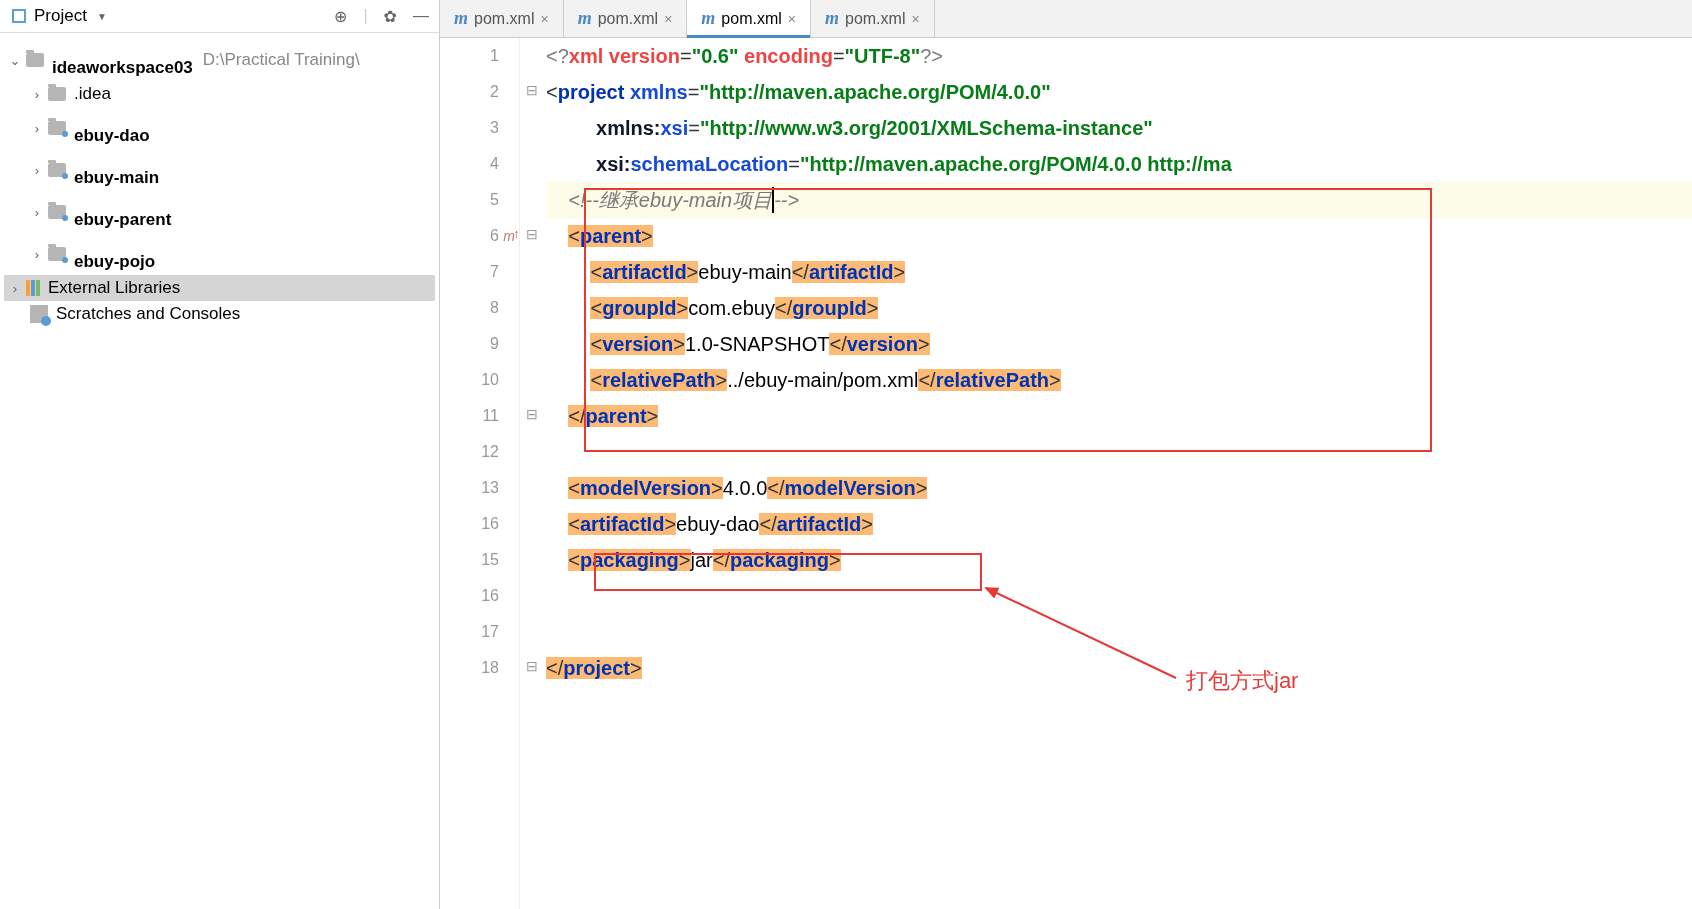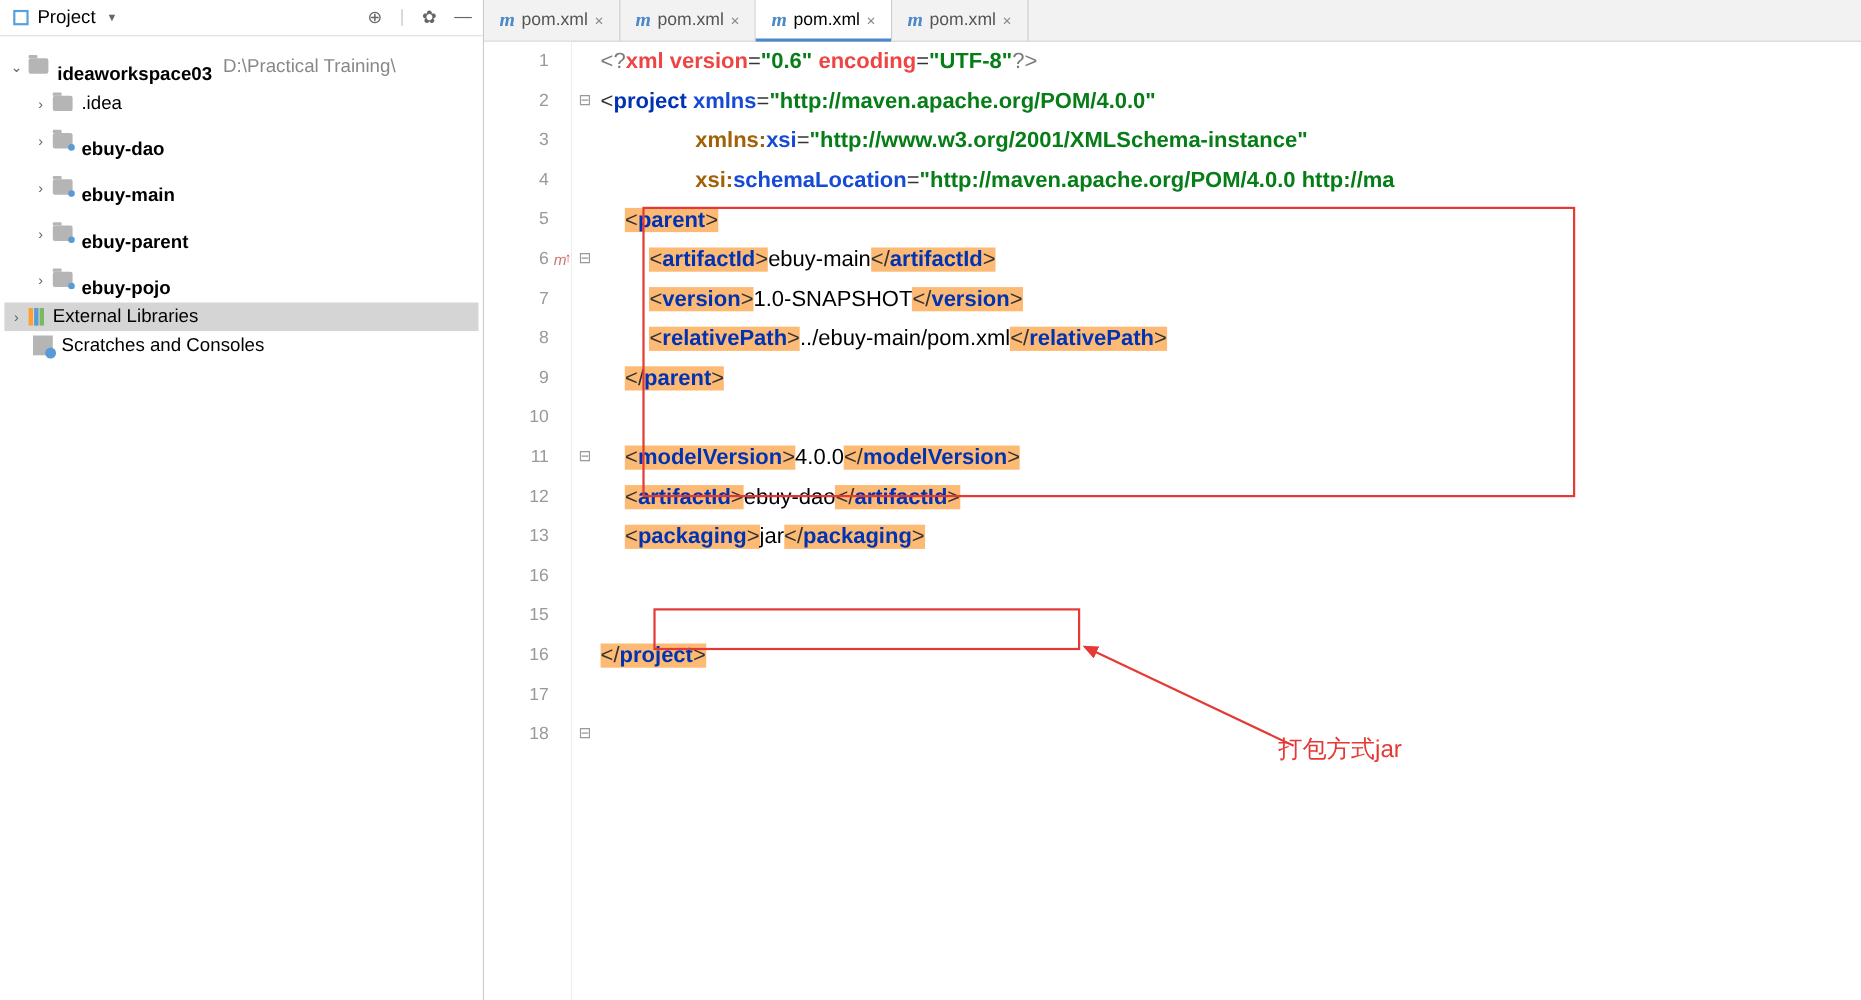--- a/index.html
+++ b/index.html
@@ -50,21 +50,21 @@
 .fold-col { width: 26px; position: relative; color: #999; }
 .fold { position: absolute; left: 6px; font-size: 14px; }
 
 .code { flex: 1; position: relative; }
 .code-line { height: 36px; line-height: 36px; white-space: pre; }
 .line-hl { background: #fcfce8; }
 
 
 .tag { color: #0033b3; font-weight: bold; }
 .attr { color: #174ad4; font-weight: bold; }
-.attr-ns { color: #a16207; font-weight: bold; margin-left: 36px; }
+.attr-ns { color: #0f172a; font-weight: bold; }
 .str { color: #067d17; font-weight: bold; }
 .punc { color: #333; }
 .txt { color: #000; }
 .txt-bg { background: #fdba74; }
 .comment { color: #7a7a7a; font-style: italic; }
 .xml-hdr { color: #7a7a7a; }
 .xml-kw { color: #ef4444; font-weight: bold; }
 .cursor { display: inline-block; width: 2px; height: 26px; background: #000; vertical-align: middle; margin-top: -4px; }
 
 
@@ -191,22 +191,24 @@
       <span class="fold" style="top:188px;">⊟</span>
       <span class="fold" style="top:368px;">⊟</span>
       <span class="fold" style="top:620px;">⊟</span>
     </div>
 
     <div class="code">
 <div class="code-line"><span class="xml-hdr">&lt;?</span><span class="xml-kw">xml version</span><span class="punc">=</span><span class="str">"<span>0.6</span>"</span> <span class="xml-kw">encoding</span><span class="punc">=</span><span class="str">"<span>UTF-8</span>"</span><span class="xml-hdr">?&gt;</span></div>
 <div class="code-line"><span class="punc">&lt;</span><span class="tag">project</span> <span class="attr">xmlns</span><span class="punc">=</span><span class="str">"<span>http://maven.apache.org/POM/4.0.0</span>"</span></div>
 <div class="code-line">         <span class="attr-ns">xmlns:</span><span class="attr">xsi</span><span class="punc">=</span><span class="str">"<span>http://www.w3.org/2001/XMLSchema-instance</span>"</span></div>
 <div class="code-line">         <span class="attr-ns">xsi:</span><span class="attr">schemaLocation</span><span class="punc">=</span><span class="str">"<span>http://maven.apache.org/POM/4.0.0 http://ma</span></span></div>
+<div class="code-line line-hl">    <span class="comment">&lt;!--<span>继承ebuy-main项目</span></span><span class="cursor"></span><span class="comment">--&gt;</span></div>
 <div class="code-line">    <span class="txt-bg"><span class="punc">&lt;</span><span class="tag">parent</span><span class="punc">&gt;</span></span></div>
 <div class="code-line">        <span class="txt-bg"><span class="punc">&lt;</span><span class="tag">artifactId</span><span class="punc">&gt;</span></span><span class="txt">ebuy-main</span><span class="txt-bg"><span class="punc">&lt;/</span><span class="tag">artifactId</span><span class="punc">&gt;</span></span></div>
+<div class="code-line">        <span class="txt-bg"><span class="punc">&lt;</span><span class="tag">groupId</span><span class="punc">&gt;</span></span><span class="txt">com.ebuy</span><span class="txt-bg"><span class="punc">&lt;/</span><span class="tag">groupId</span><span class="punc">&gt;</span></span></div>
 <div class="code-line">        <span class="txt-bg"><span class="punc">&lt;</span><span class="tag">version</span><span class="punc">&gt;</span></span><span class="txt">1.0-SNAPSHOT</span><span class="txt-bg"><span class="punc">&lt;/</span><span class="tag">version</span><span class="punc">&gt;</span></span></div>
 <div class="code-line">        <span class="txt-bg"><span class="punc">&lt;</span><span class="tag">relativePath</span><span class="punc">&gt;</span></span><span class="txt">../ebuy-main/pom.xml</span><span class="txt-bg"><span class="punc">&lt;/</span><span class="tag">relativePath</span><span class="punc">&gt;</span></span></div>
 <div class="code-line">    <span class="txt-bg"><span class="punc">&lt;/</span><span class="tag">parent</span><span class="punc">&gt;</span></span></div>
 <div class="code-line"></div>
 <div class="code-line">    <span class="txt-bg"><span class="punc">&lt;</span><span class="tag">modelVersion</span><span class="punc">&gt;</span></span><span class="txt">4.0.0</span><span class="txt-bg"><span class="punc">&lt;/</span><span class="tag">modelVersion</span><span class="punc">&gt;</span></span></div>
 <div class="code-line">    <span class="txt-bg"><span class="punc">&lt;</span><span class="tag">artifactId</span><span class="punc">&gt;</span></span><span class="txt">ebuy-dao</span><span class="txt-bg"><span class="punc">&lt;/</span><span class="tag">artifactId</span><span class="punc">&gt;</span></span></div>
 <div class="code-line">    <span class="txt-bg"><span class="punc">&lt;</span><span class="tag">packaging</span><span class="punc">&gt;</span></span><span class="txt">jar</span><span class="txt-bg"><span class="punc">&lt;/</span><span class="tag">packaging</span><span class="punc">&gt;</span></span></div>
 <div class="code-line"></div>
 <div class="code-line"></div>
 <div class="code-line"><span class="txt-bg"><span class="punc">&lt;/</span><span class="tag">project</span><span class="punc">&gt;</span></span></div>
@@ -215,16 +217,16 @@
       <div class="redbox" style="left:48px; top:515px; width:388px; height:38px;"></div>
 
       <svg class="arrow-svg" style="left:430px; top:540px;" width="220" height="120">
         <defs>
             <marker id="ah" markerWidth="8" markerHeight="8" refX="6" refY="3" orient="auto">
               <path d="M0,0 L7,3 L0,6 Z" fill="#e53935"></path>
             </marker>
           </defs>
         <line x1="200" y1="100" x2="10" y2="10" stroke="#e53935" stroke-width="2" marker-end="url(#ah)"></line>
       </svg>
-      <div class="annotation" style="left:616px; top:628px;">打包方式jar</div>
+      <div class="annotation" style="left:640px; top:628px;">打包方式jar</div>
     </div>
   </div>
 </div>
 
 </body></html>

